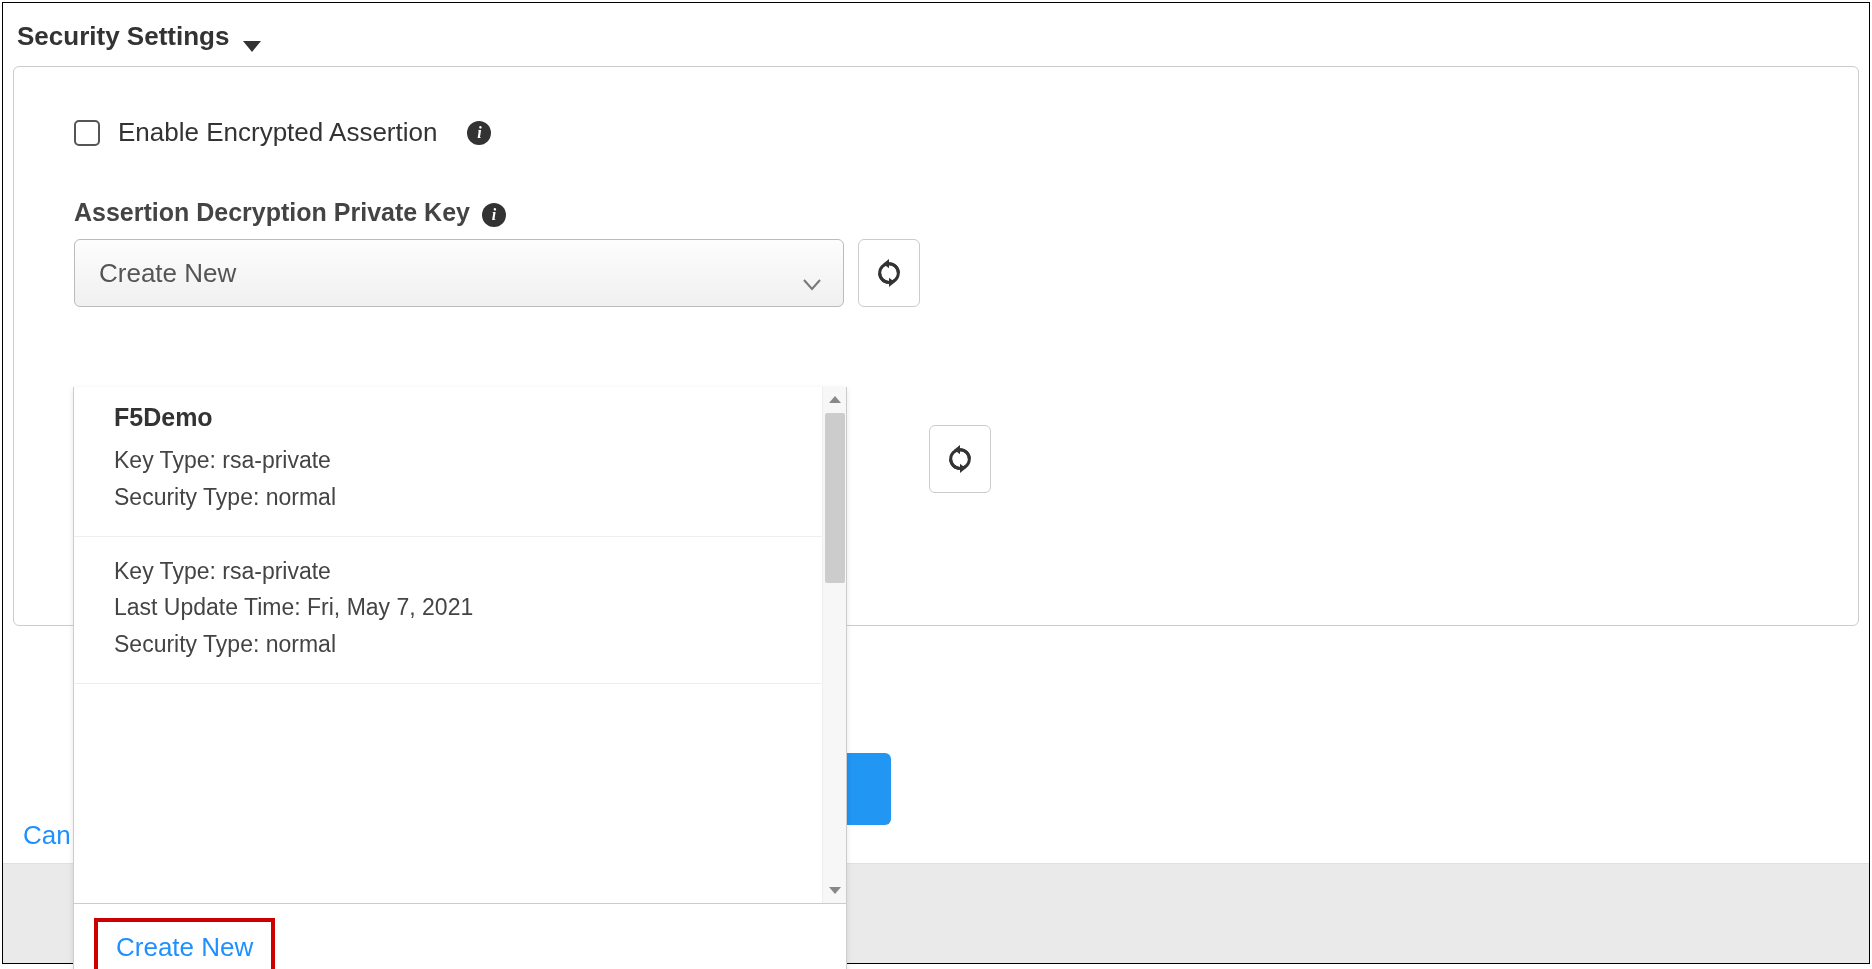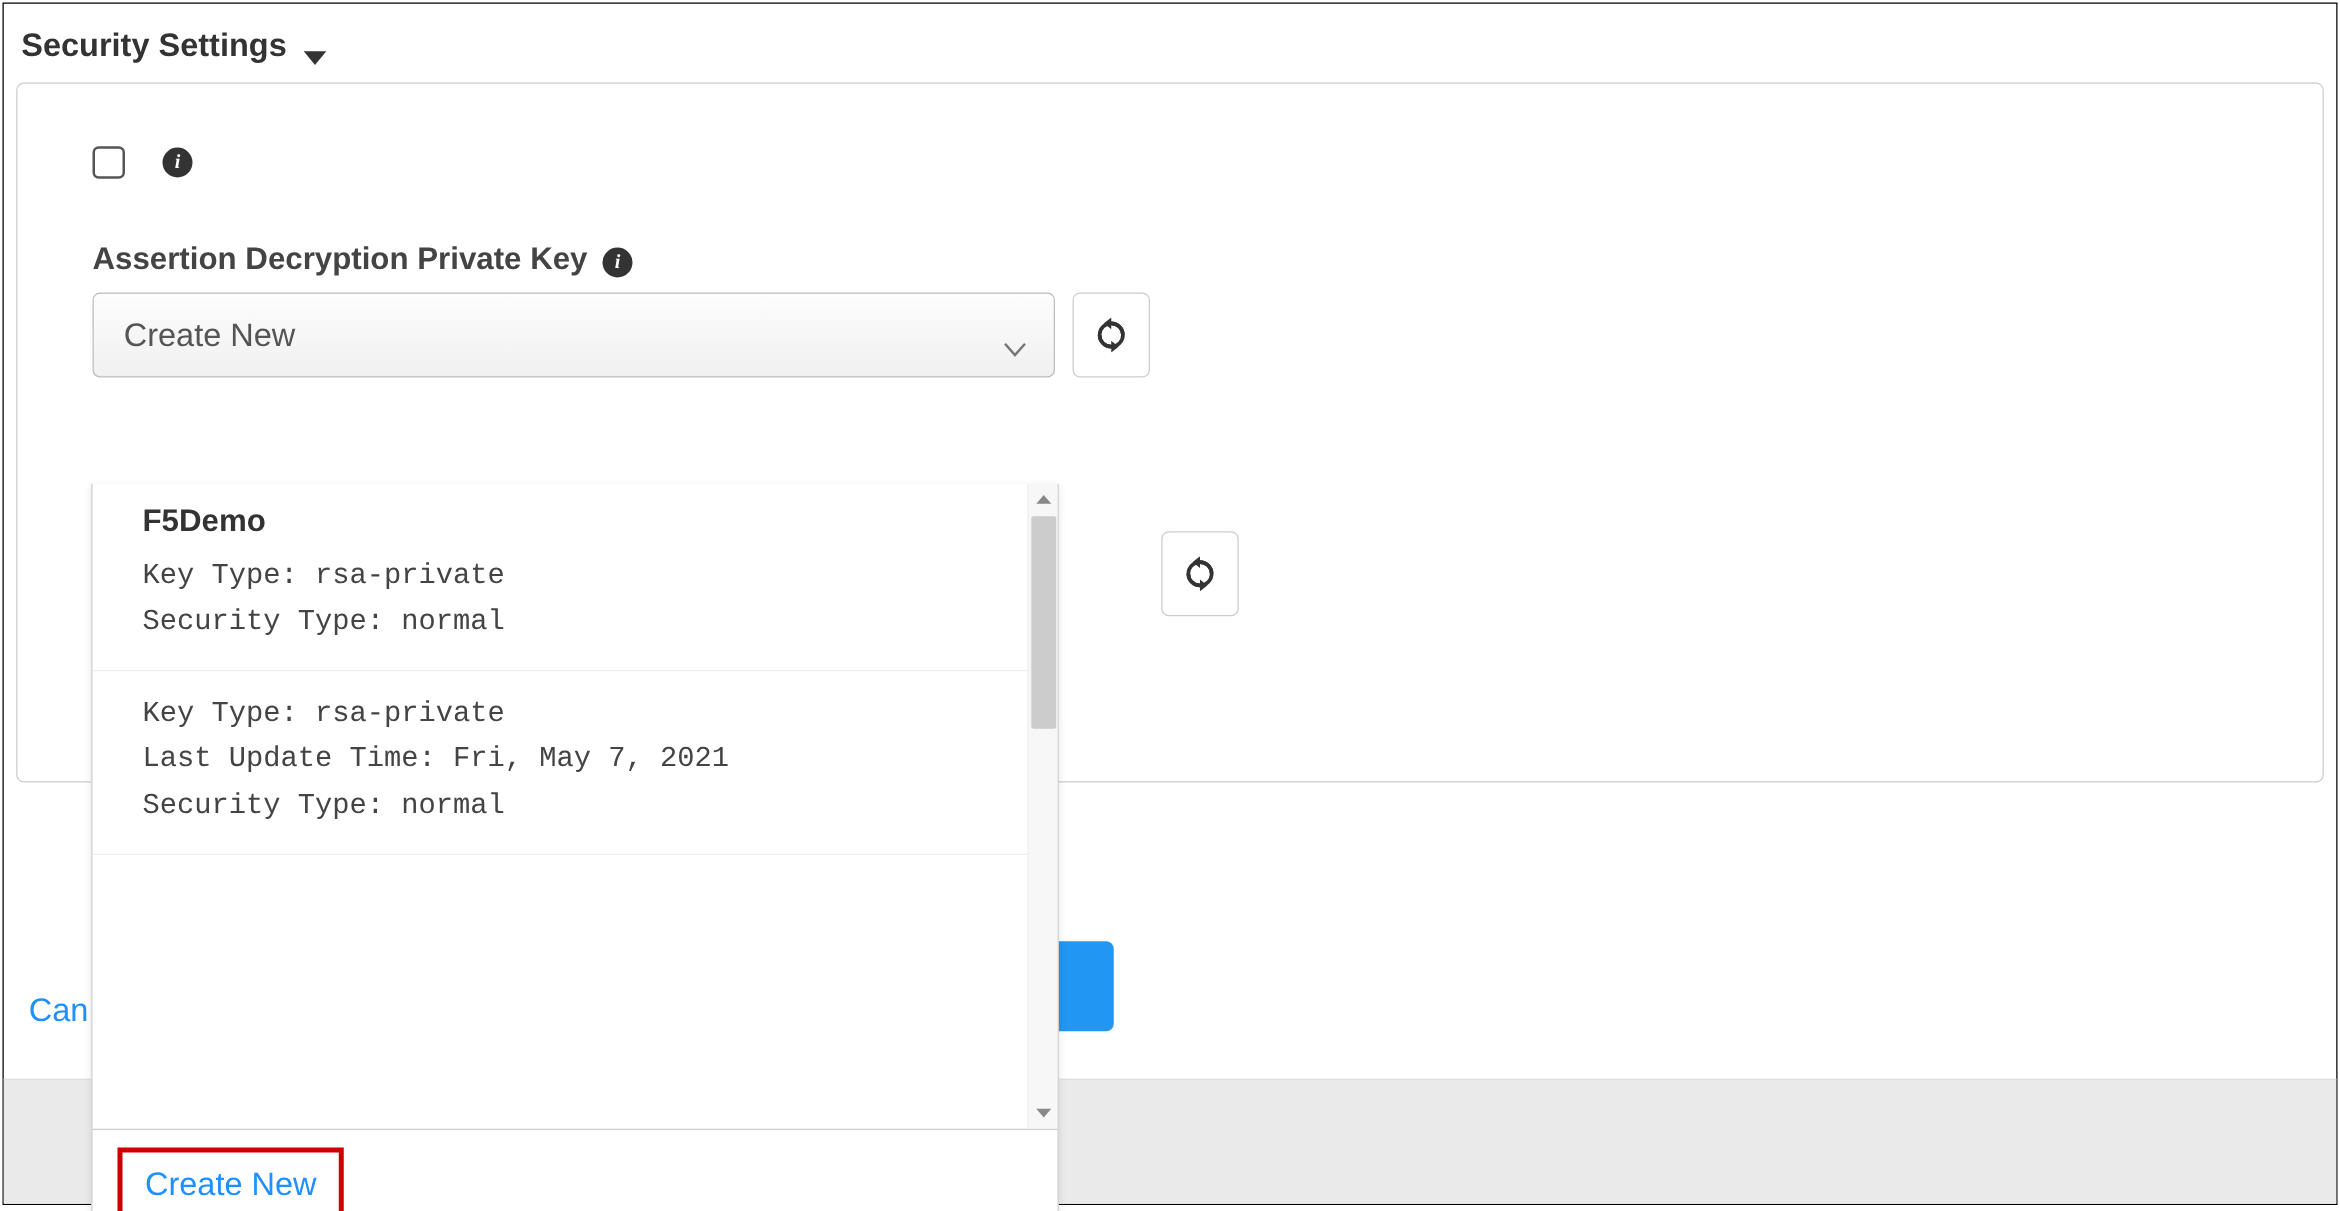--- a/index.html
+++ b/index.html
@@ -164,21 +164,20 @@
     .dd-item-title {
       font-size: 25px;
       font-weight: 700;
       color: #333;
       margin-bottom: 10px;
     }
     .dd-item-meta {
       font-size: 23px;
       color: #444;
       line-height: 1.6;
-      font-family: Liberation Mono, monospace;
     }
     .dd-partial {
       padding: 16px 40px 0 40px;
       font-size: 25px;
       font-weight: 700;
       color: #333;
       height: 18px;
       overflow: hidden;
       white-space: nowrap;
     }
@@ -230,21 +229,21 @@
       left: 0;
       right: 0;
       bottom: 0;
       height: 100px;
       background: #eaeaea;
       border-top: 1px solid #e0e0e0;
     }
     .cancel-link {
       position: absolute;
       left: 20px;
-      top: 790px;
+      top: 817px;
       font-size: 26px;
       color: #1e90ff;
     }
     .next-btn {
       position: absolute;
       left: 826px;
       top: 750px;
       width: 62px;
       height: 72px;
       background: #2196f3;
@@ -262,20 +261,21 @@
 
 <div class="outer-frame">
   <div class="section-header">
     <span>Security Settings</span>
     <span class="caret-down"></span>
   </div>
 
   <div class="settings-panel">
     <div class="checkbox-row">
       <div class="checkbox"></div>
+      <span>Enable Encrypted Assertion</span>
       <span class="info-icon">i</span>
     </div>
 
     <div class="field-label">
       <span>Assertion Decryption Private Key</span>
       <span class="info-icon">i</span>
     </div>
 
     <div class="select-row">
       <div class="select-box">

